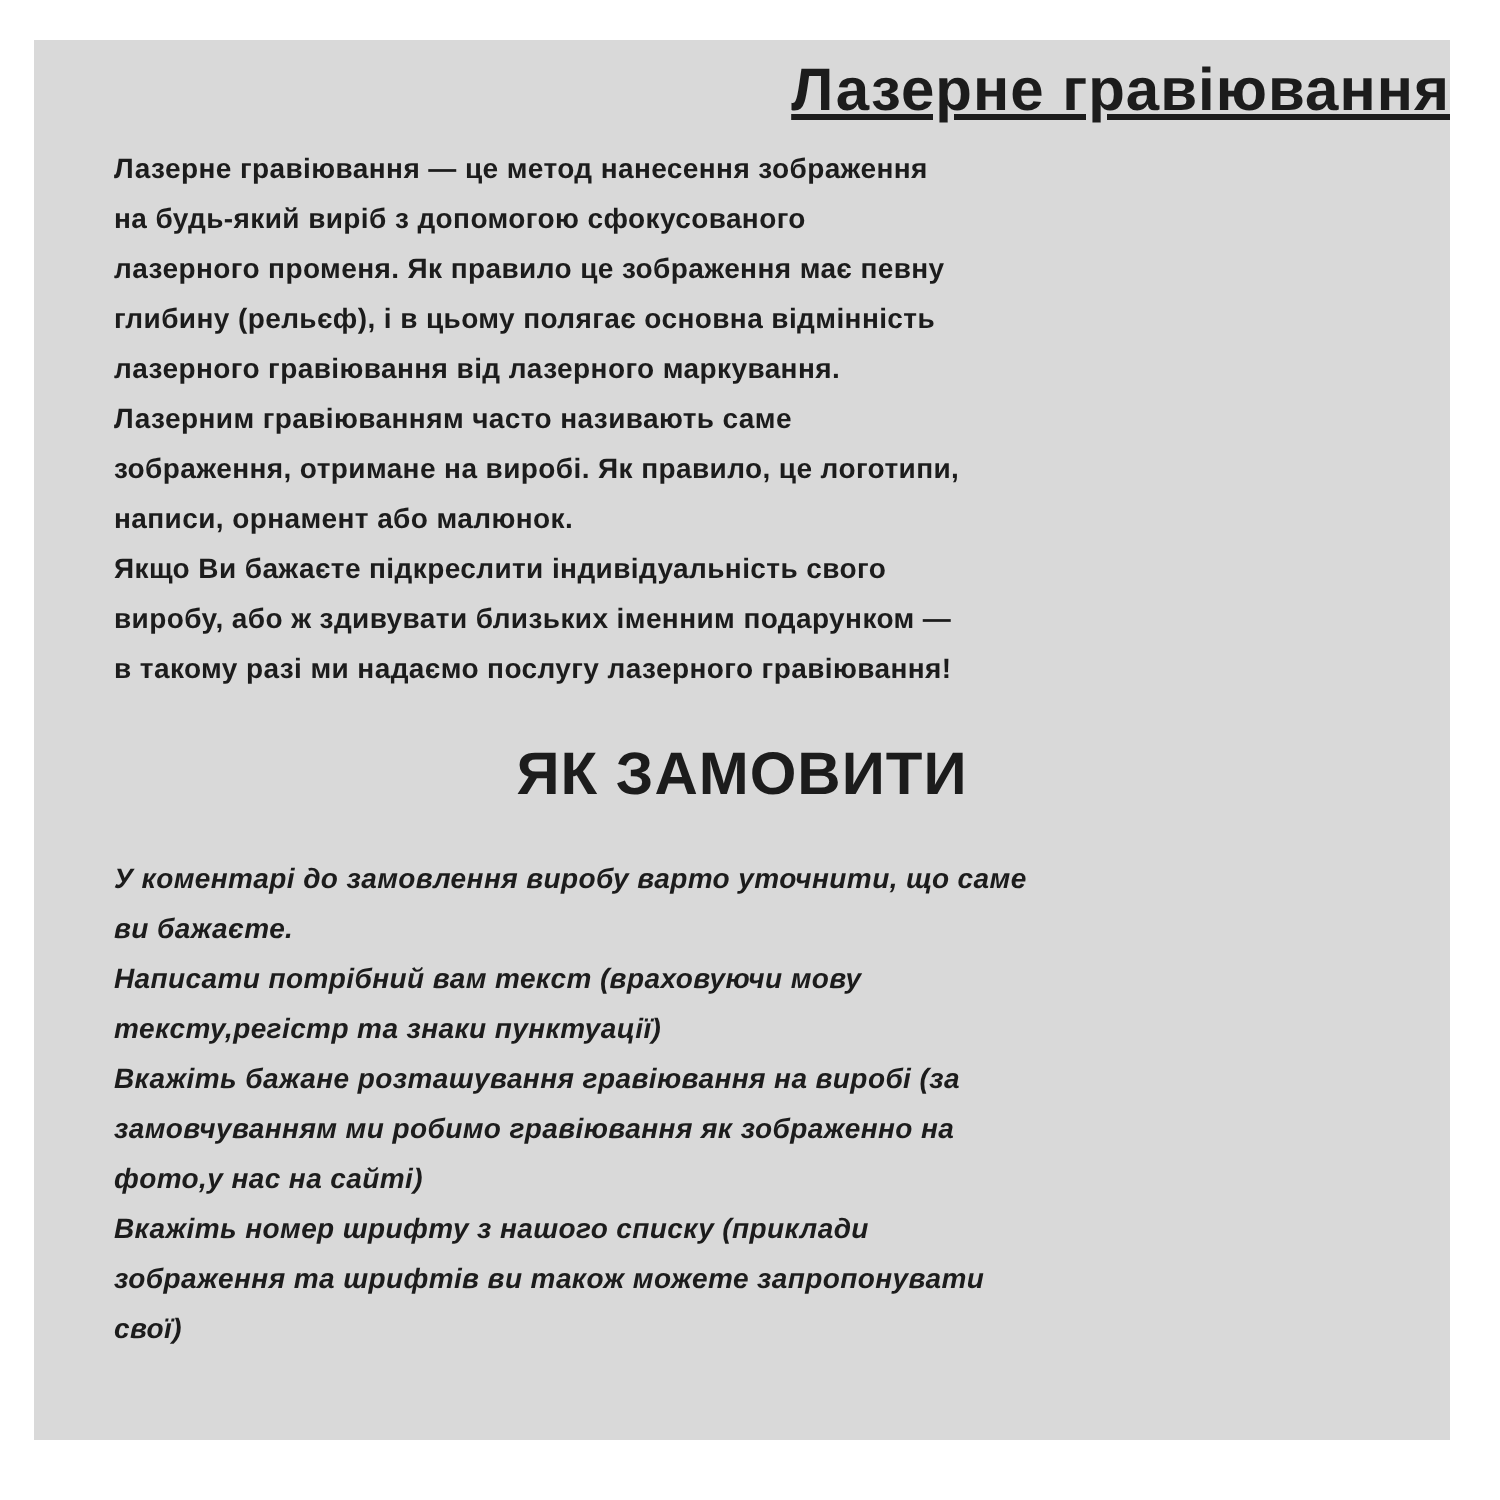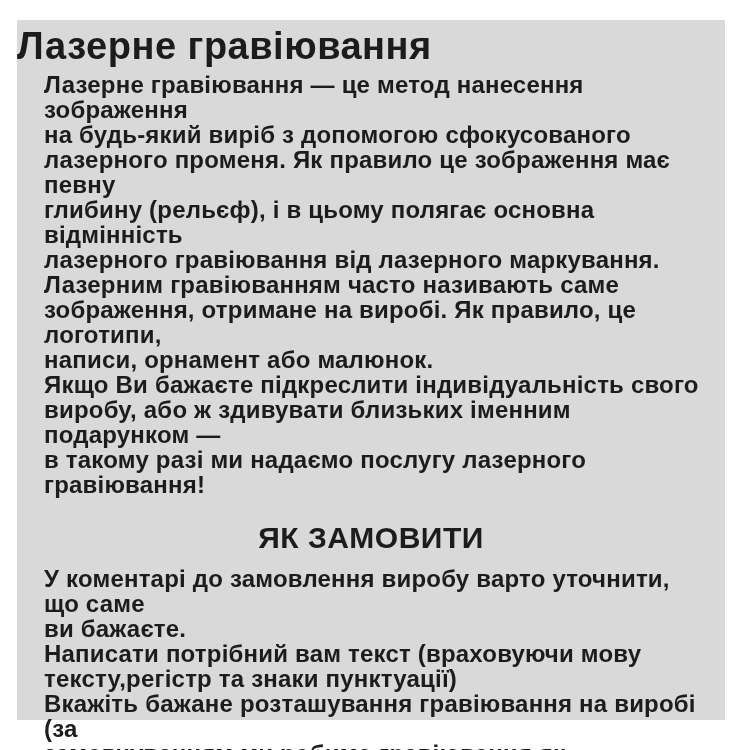--- a/index.html
+++ b/index.html
@@ -19,50 +19,52 @@
     left: 17px;
     top: 20px;
     width: 708px;
     height: 700px;
     background: var(--panel_background, #d9d9d9);
     color: var(--text_color, #1c1c1c);
     box-sizing: border-box;
   }
   .title {
     margin: 9px 0 0 0;
-    text-align: left;
-    font-size: 38px;
+    text-align: right;
+    font-size: 30px;
     line-height: 34px;
     font-weight: bold;
     letter-spacing: 0.5px;
+    text-decoration: underline;
   }
   .para {
     margin: 0;
-    padding: 0 18px 0 27px;
-    font-size: 24px;
+    padding: 0 18px 0 40px;
+    font-size: 14px;
     line-height: 25px;
     font-weight: bold;
     white-space: pre-line;
     letter-spacing: 0.2px;
   }
   .para.intro {
     margin-top: 9px;
   }
   .para.offer {
   }
   .section-heading {
     margin: 26px 0 0 0;
     text-align: center;
     font-size: 30px;
     line-height: 30px;
     font-weight: bold;
     letter-spacing: 0.5px;
   }
   .para.instructions {
-    margin-top: 13px;
+    margin-top: 24px;
+    font-style: italic;
   }
 </style>
 </head>
 <body>
 
 <div class="page">
   <div class="panel">
     <h1 class="title">Лазерне гравіювання</h1>
     <p class="para intro">Лазерне гравіювання — це метод нанесення зображення
 на будь-який виріб з допомогою сфокусованого

